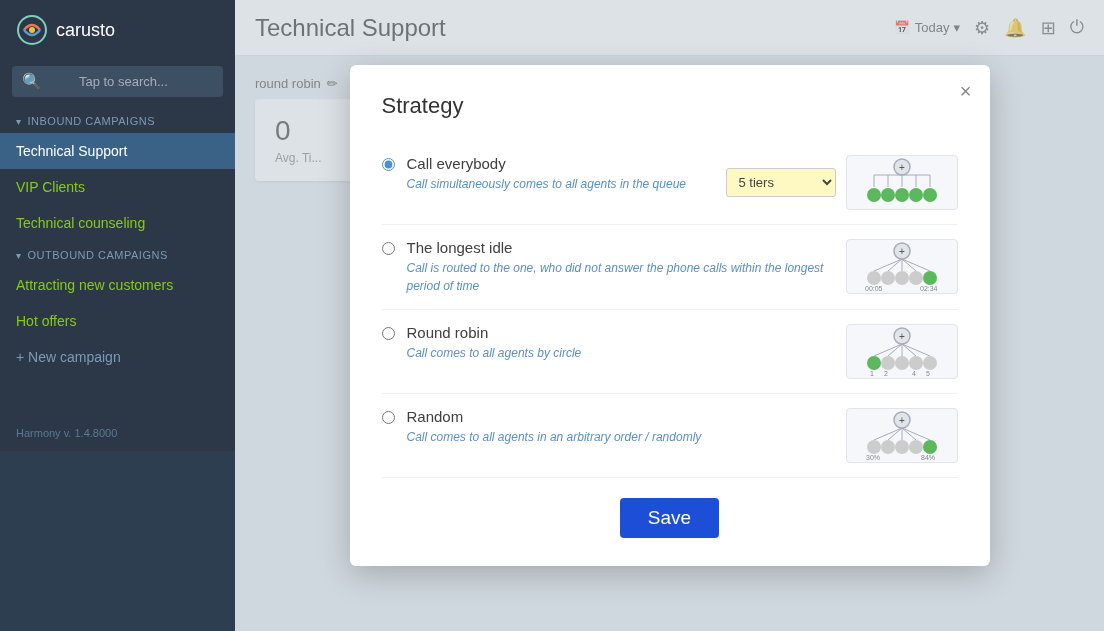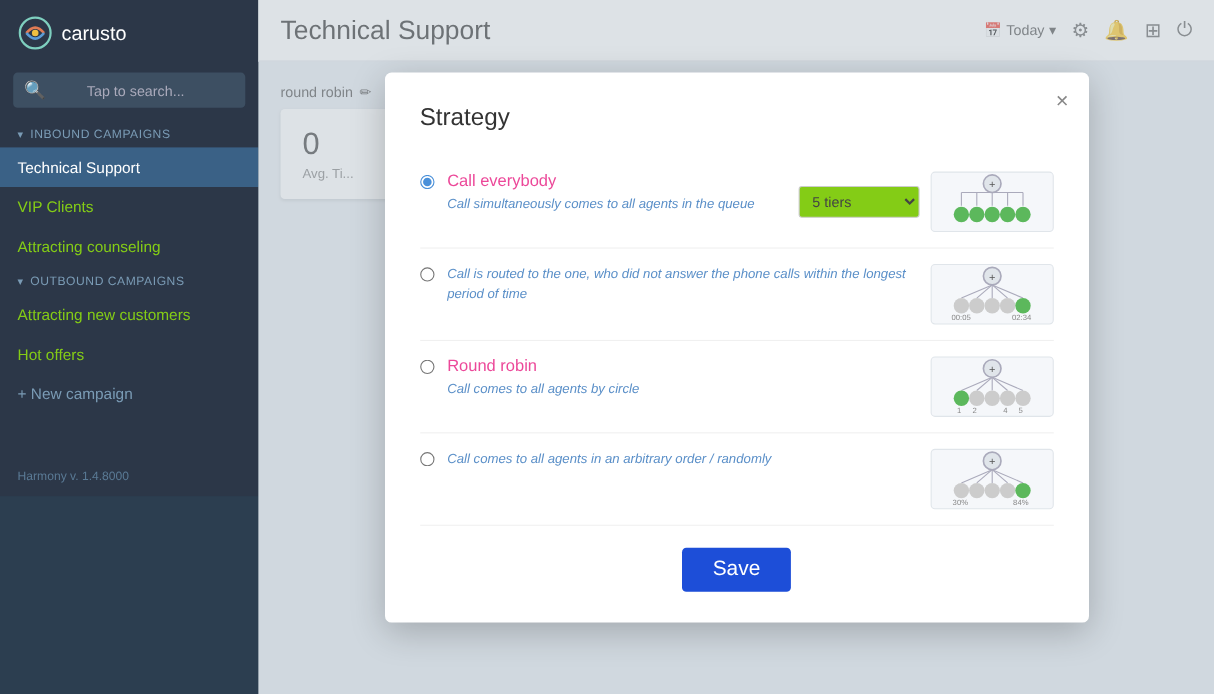--- a/index.html
+++ b/index.html
@@ -197,42 +197,42 @@
     }
     .strategy-option:last-of-type { border-bottom: none; }
     .option-radio {
       margin-top: 3px;
       accent-color: #4a90d9;
       cursor: pointer;
     }
     .option-body { flex: 1; }
     .option-title {
       font-size: 15px;
-      color: #ec4899;
+      color: #404040;
       font-weight: 500;
       margin-bottom: 3px;
     }
     .option-desc {
       font-size: 12px;
       color: #5a8fc8;
       line-height: 1.5;
       font-style: italic;
     }
     .option-extra {
       display: flex;
       align-items: center;
       gap: 10px;
     }
     .tier-select {
       border: 1px solid #ccc;
       border-radius: 3px;
       padding: 5px 8px;
       font-size: 13px;
       color: #444;
-      background: #84cc16;
+      background: #fef9c3;
       cursor: pointer;
       outline: none;
       min-width: 110px;
     }
     .strategy-diagram {
       width: 112px;
       height: 55px;
       background: #f5f7fa;
       border: 1px solid #e0e5ea;
       border-radius: 4px;
@@ -290,21 +290,21 @@
     <span class="chevron">▾</span>
     <span>INBOUND CAMPAIGNS</span>
   </div>
   <div class="nav-item active">
     <span>Technical Support</span>
   </div>
   <div class="nav-item">
     <span>VIP Clients</span>
   </div>
   <div class="nav-item">
-    <span>Attracting counseling</span>
+    <span>Technical counseling</span>
   </div>
   <div class="section-header">
     <span class="chevron">▾</span>
     <span>OUTBOUND CAMPAIGNS</span>
   </div>
   <div class="nav-item">
     <span>Attracting new customers</span>
   </div>
   <div class="nav-item">
     <span>Hot offers</span>
@@ -382,20 +382,21 @@
               <circle cx="68" cy="38" r="7" fill="#5cb85c"></circle>
               <circle cx="82" cy="38" r="7" fill="#5cb85c"></circle>
             </svg>
           </div>
         </div>
       </div>
 
       <div class="strategy-option">
         <input type="radio" name="strategy" class="option-radio" style="">
         <div class="option-body">
+          <div class="option-title">The longest idle</div>
           <div class="option-desc">Call is routed to the one, who did not answer the phone calls within the longest period of time</div>
         </div>
         <div class="option-extra">
           <div class="strategy-diagram">
             <svg class="diagram-svg" viewBox="0 0 108 52">
               <circle cx="54" cy="10" r="8" fill="#e0e5ea" stroke="#aab" stroke-width="1.5"></circle>
               <text x="54" y="14" text-anchor="middle" font-size="10" fill="#555">+</text>
               <line x1="54" y1="18" x2="26" y2="30" stroke="#aab" stroke-width="1"></line>
               <line x1="54" y1="18" x2="40" y2="30" stroke="#aab" stroke-width="1"></line>
               <line x1="54" y1="18" x2="54" y2="30" stroke="#aab" stroke-width="1"></line>
@@ -439,20 +440,21 @@
               <text x="64" y="50" font-size="7" fill="#888">4</text>
               <text x="78" y="50" font-size="7" fill="#888">5</text>
             </svg>
           </div>
         </div>
       </div>
 
       <div class="strategy-option">
         <input type="radio" name="strategy" class="option-radio" style="">
         <div class="option-body">
+          <div class="option-title">Random</div>
           <div class="option-desc">Call comes to all agents in an arbitrary order / randomly</div>
         </div>
         <div class="option-extra">
           <div class="strategy-diagram">
             <svg class="diagram-svg" viewBox="0 0 108 52">
               <circle cx="54" cy="10" r="8" fill="#e0e5ea" stroke="#aab" stroke-width="1.5"></circle>
               <text x="54" y="14" text-anchor="middle" font-size="10" fill="#555">+</text>
               <line x1="54" y1="18" x2="26" y2="30" stroke="#aab" stroke-width="1"></line>
               <line x1="54" y1="18" x2="40" y2="30" stroke="#aab" stroke-width="1"></line>
               <line x1="54" y1="18" x2="54" y2="30" stroke="#aab" stroke-width="1"></line>

